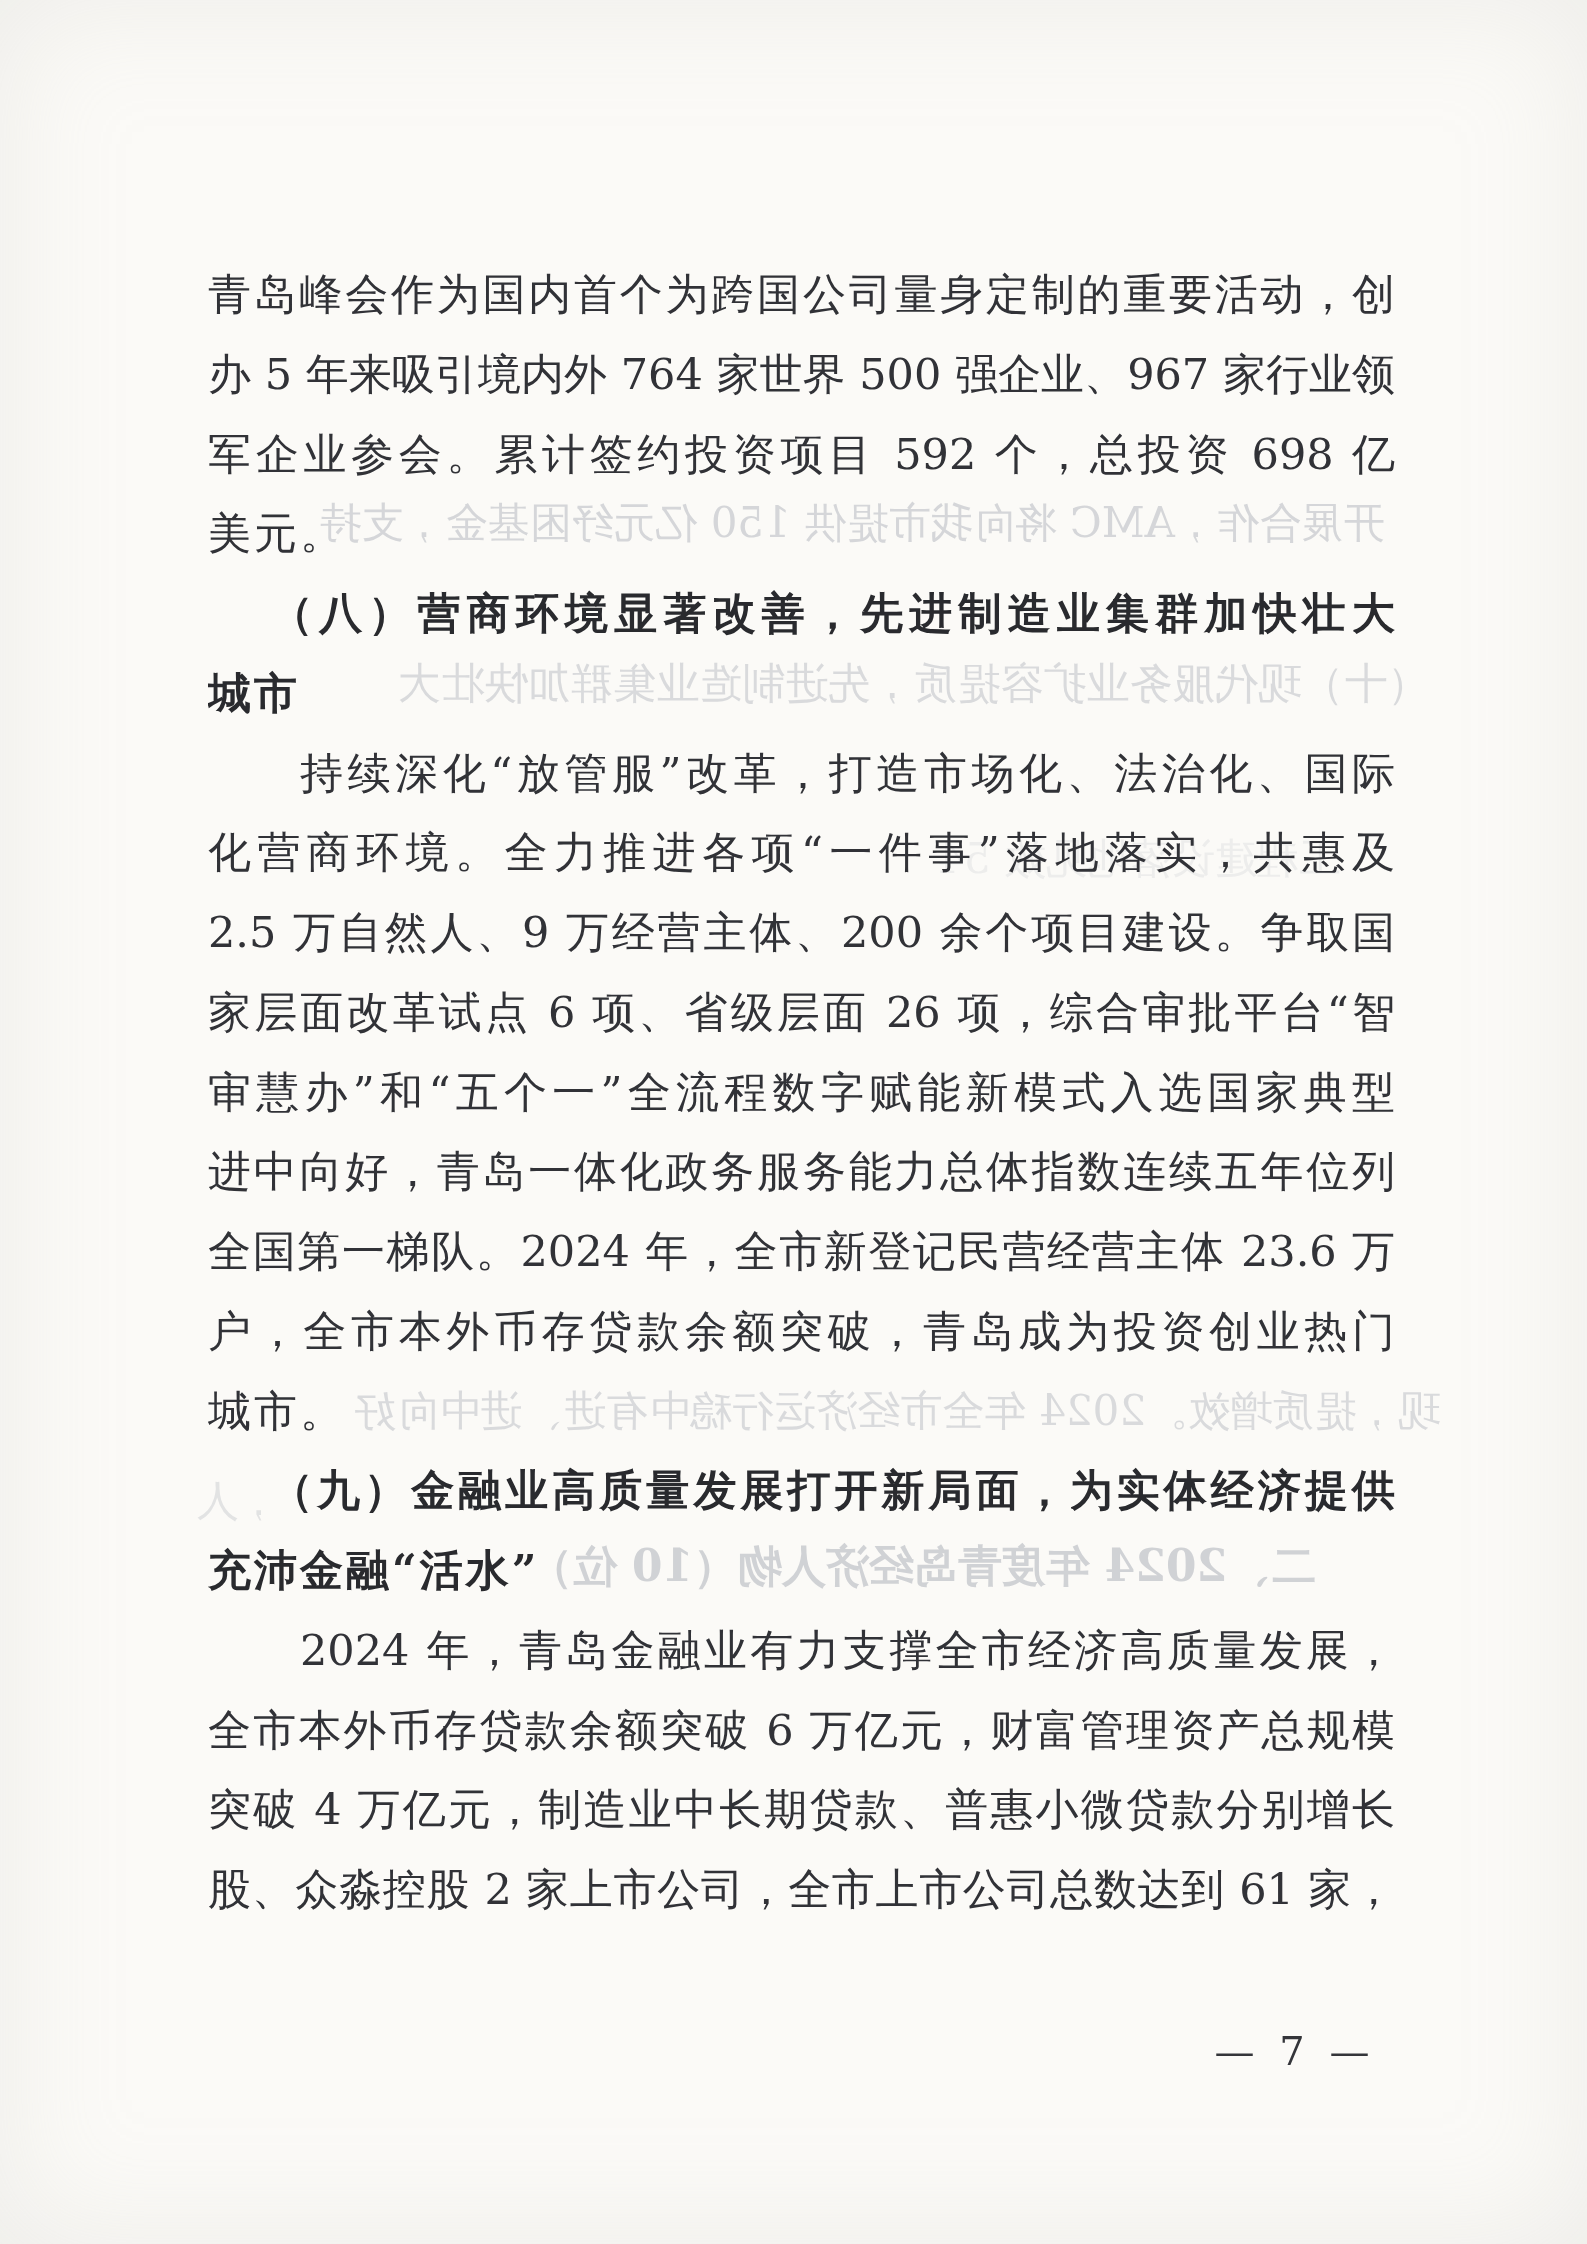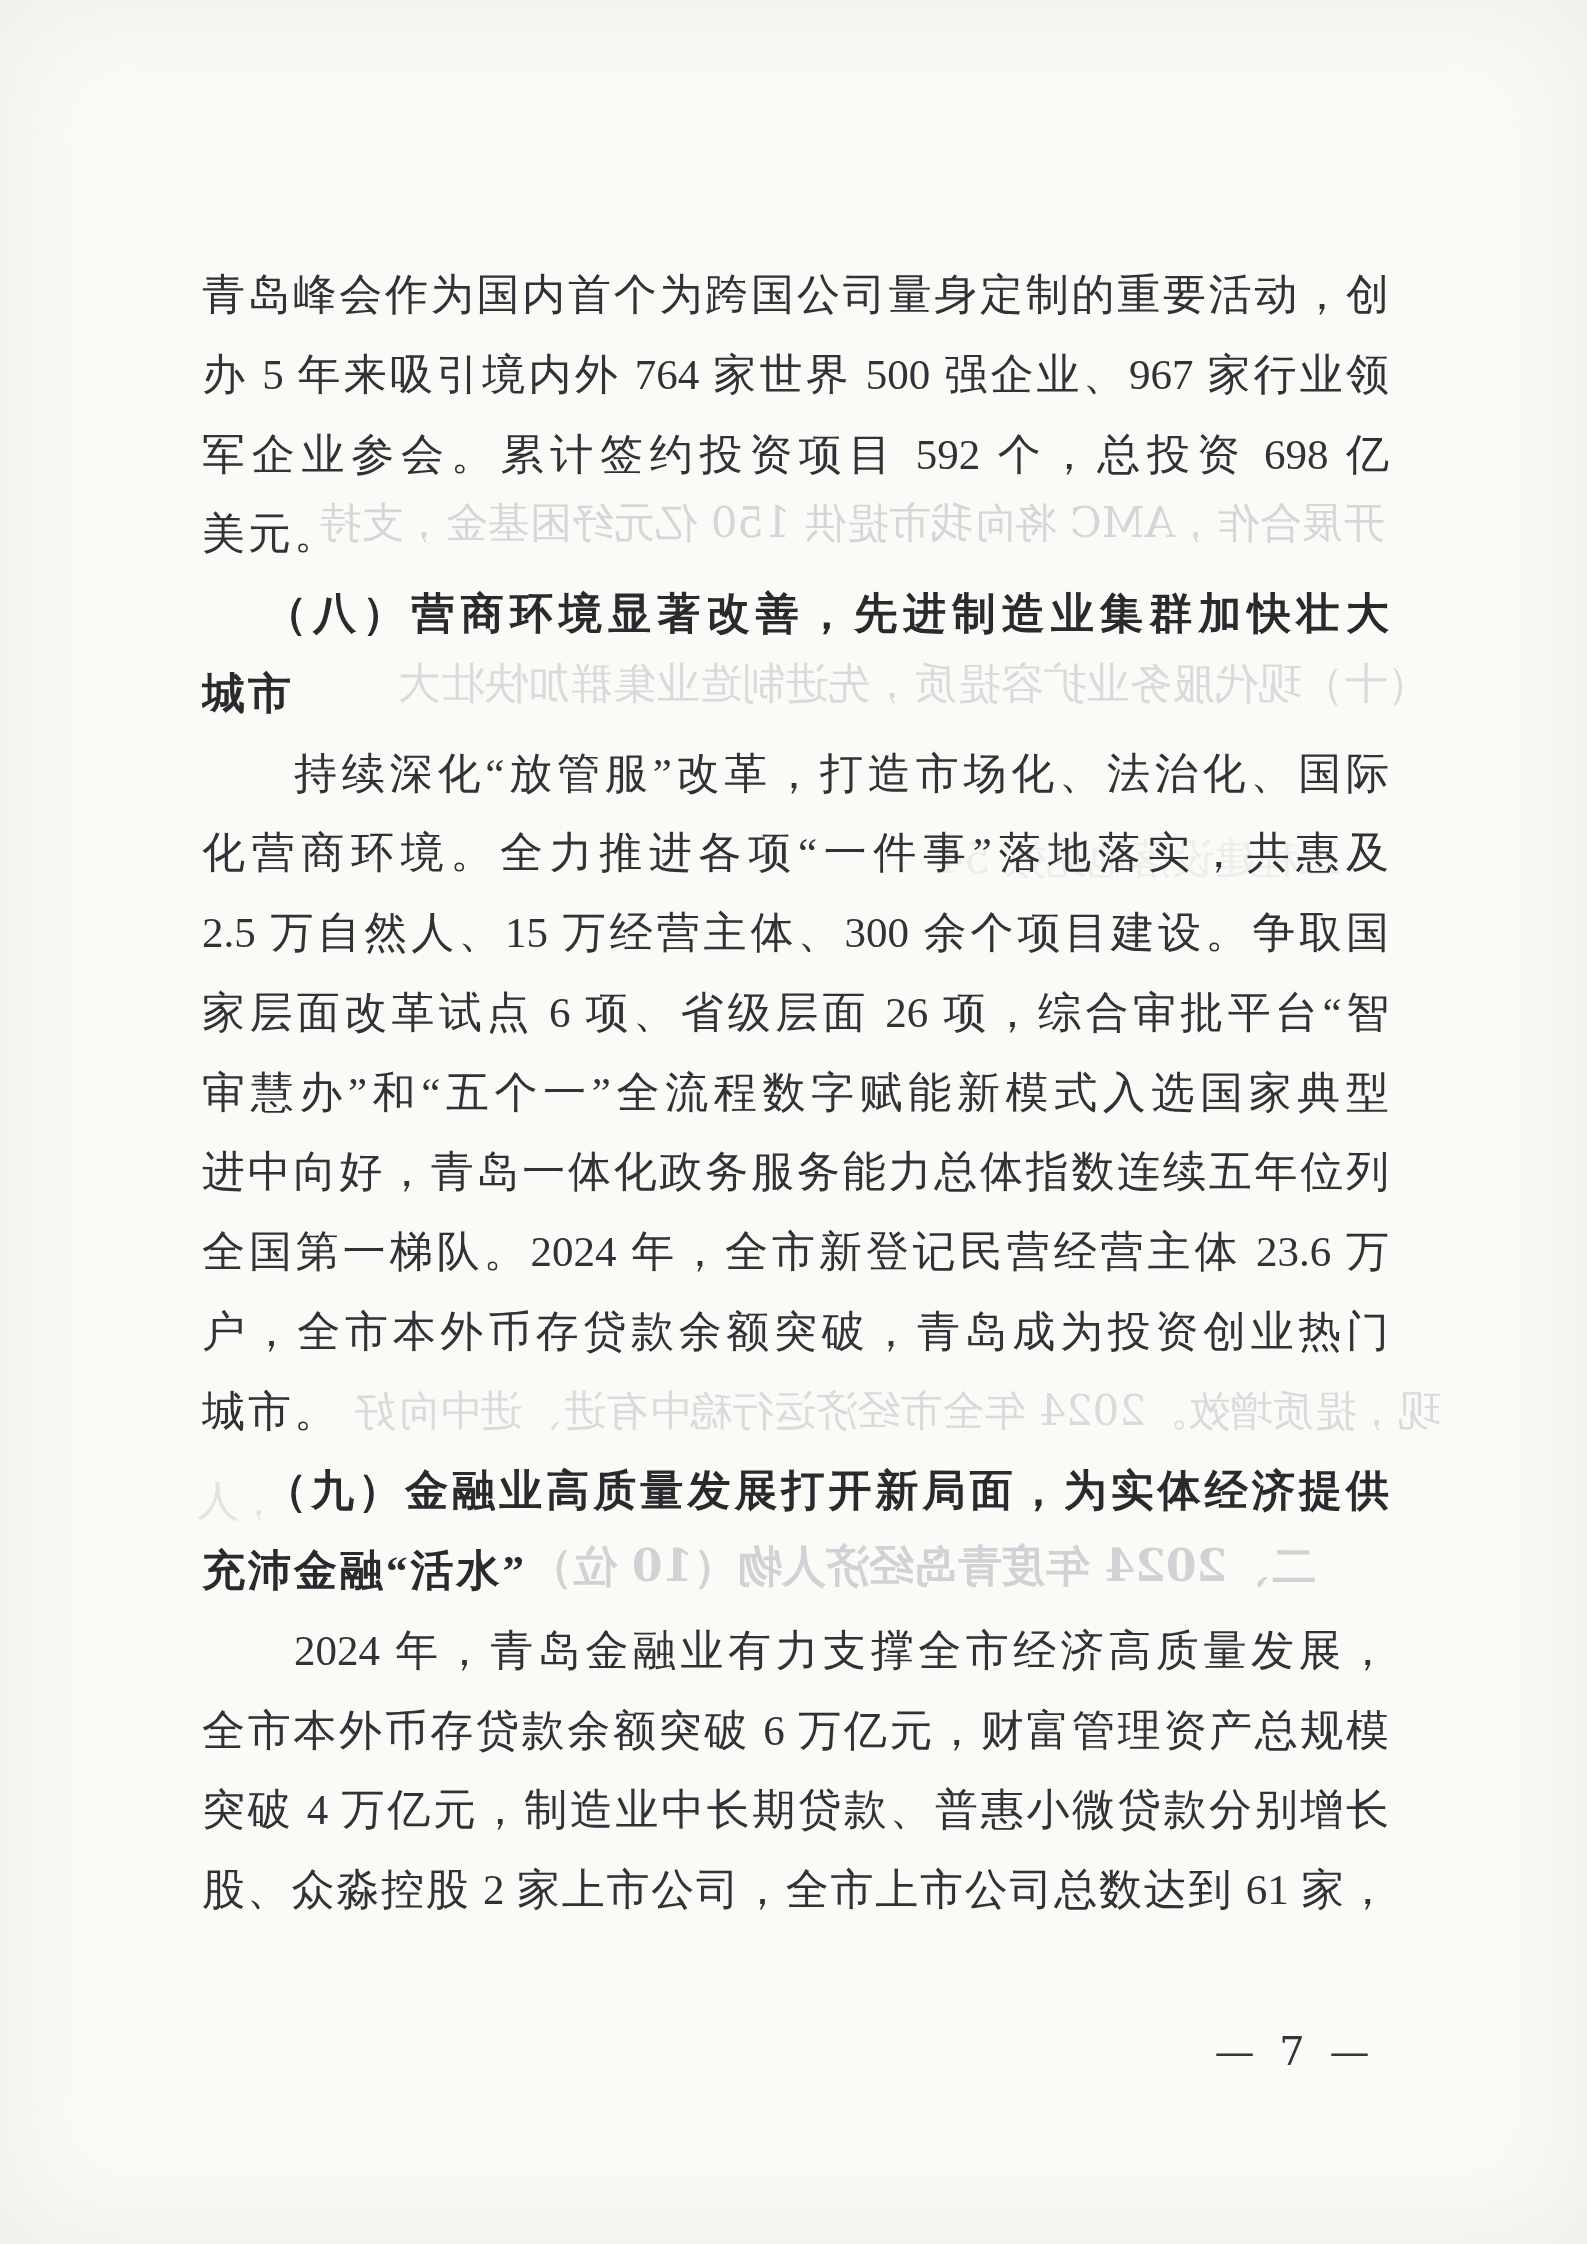--- a/index.html
+++ b/index.html
@@ -8,21 +8,21 @@
     width:1587px;height:2244px;
     margin:0 auto;
     background:#fbfaf7;
     overflow:hidden;
     font-family:"DejaVu Serif","Liberation Serif",serif;
     box-shadow:inset 0 0 120px rgba(200,198,190,.25);
   }
   
   .text-block{
     position:absolute;
-    left:202px;top:255px;width:1187px;font-family:Liberation Serif, serif;
+    left:208px;top:255px;width:1187px;
   }
   .line{
     height:79.75px;
     line-height:79.75px;
     font-size:43px;
     color:#313237;
     text-align:justify;
     text-align-last:justify;
     text-justify:inter-character;
     overflow:hidden;
@@ -75,21 +75,21 @@
     </div>
   <div class="text-block" id="text-block">
       <div class="line">青岛峰会作为国内首个为跨国公司量身定制的重要活动，创</div>
       <div class="line">办 5 年来吸引境内外 764 家世界 500 强企业、967 家行业领</div>
       <div class="line">军企业参会。累计签约投资项目 592 个，总投资 698 亿</div>
       <div class="line left">美元。</div>
       <div class="line heading indent">（八）营商环境显著改善，先进制造业集群加快壮大</div>
       <div class="line heading left">城市</div>
       <div class="line indent">持续深化“放管服”改革，打造市场化、法治化、国际</div>
       <div class="line">化营商环境。全力推进各项“一件事”落地落实，共惠及</div>
-      <div class="line">2.5 万自然人、15 万经营主体、300 余个项目建设。争取国</div>
+      <div class="line">2.5 万自然人、9 万经营主体、200 余个项目建设。争取国</div>
       <div class="line">家层面改革试点 6 项、省级层面 26 项，综合审批平台“智</div>
       <div class="line">审慧办”和“五个一”全流程数字赋能新模式入选国家典型</div>
       <div class="line">进中向好，青岛一体化政务服务能力总体指数连续五年位列</div>
       <div class="line">全国第一梯队。2024 年，全市新登记民营经营主体 23.6 万</div>
       <div class="line">户，全市本外币存贷款余额突破，青岛成为投资创业热门</div>
       <div class="line left">城市。</div>
       <div class="line heading indent">（九）金融业高质量发展打开新局面，为实体经济提供</div>
       <div class="line heading left">充沛金融“活水”</div>
       <div class="line indent">2024 年，青岛金融业有力支撑全市经济高质量发展，</div>
       <div class="line">全市本外币存贷款余额突破 6 万亿元，财富管理资产总规模</div>

